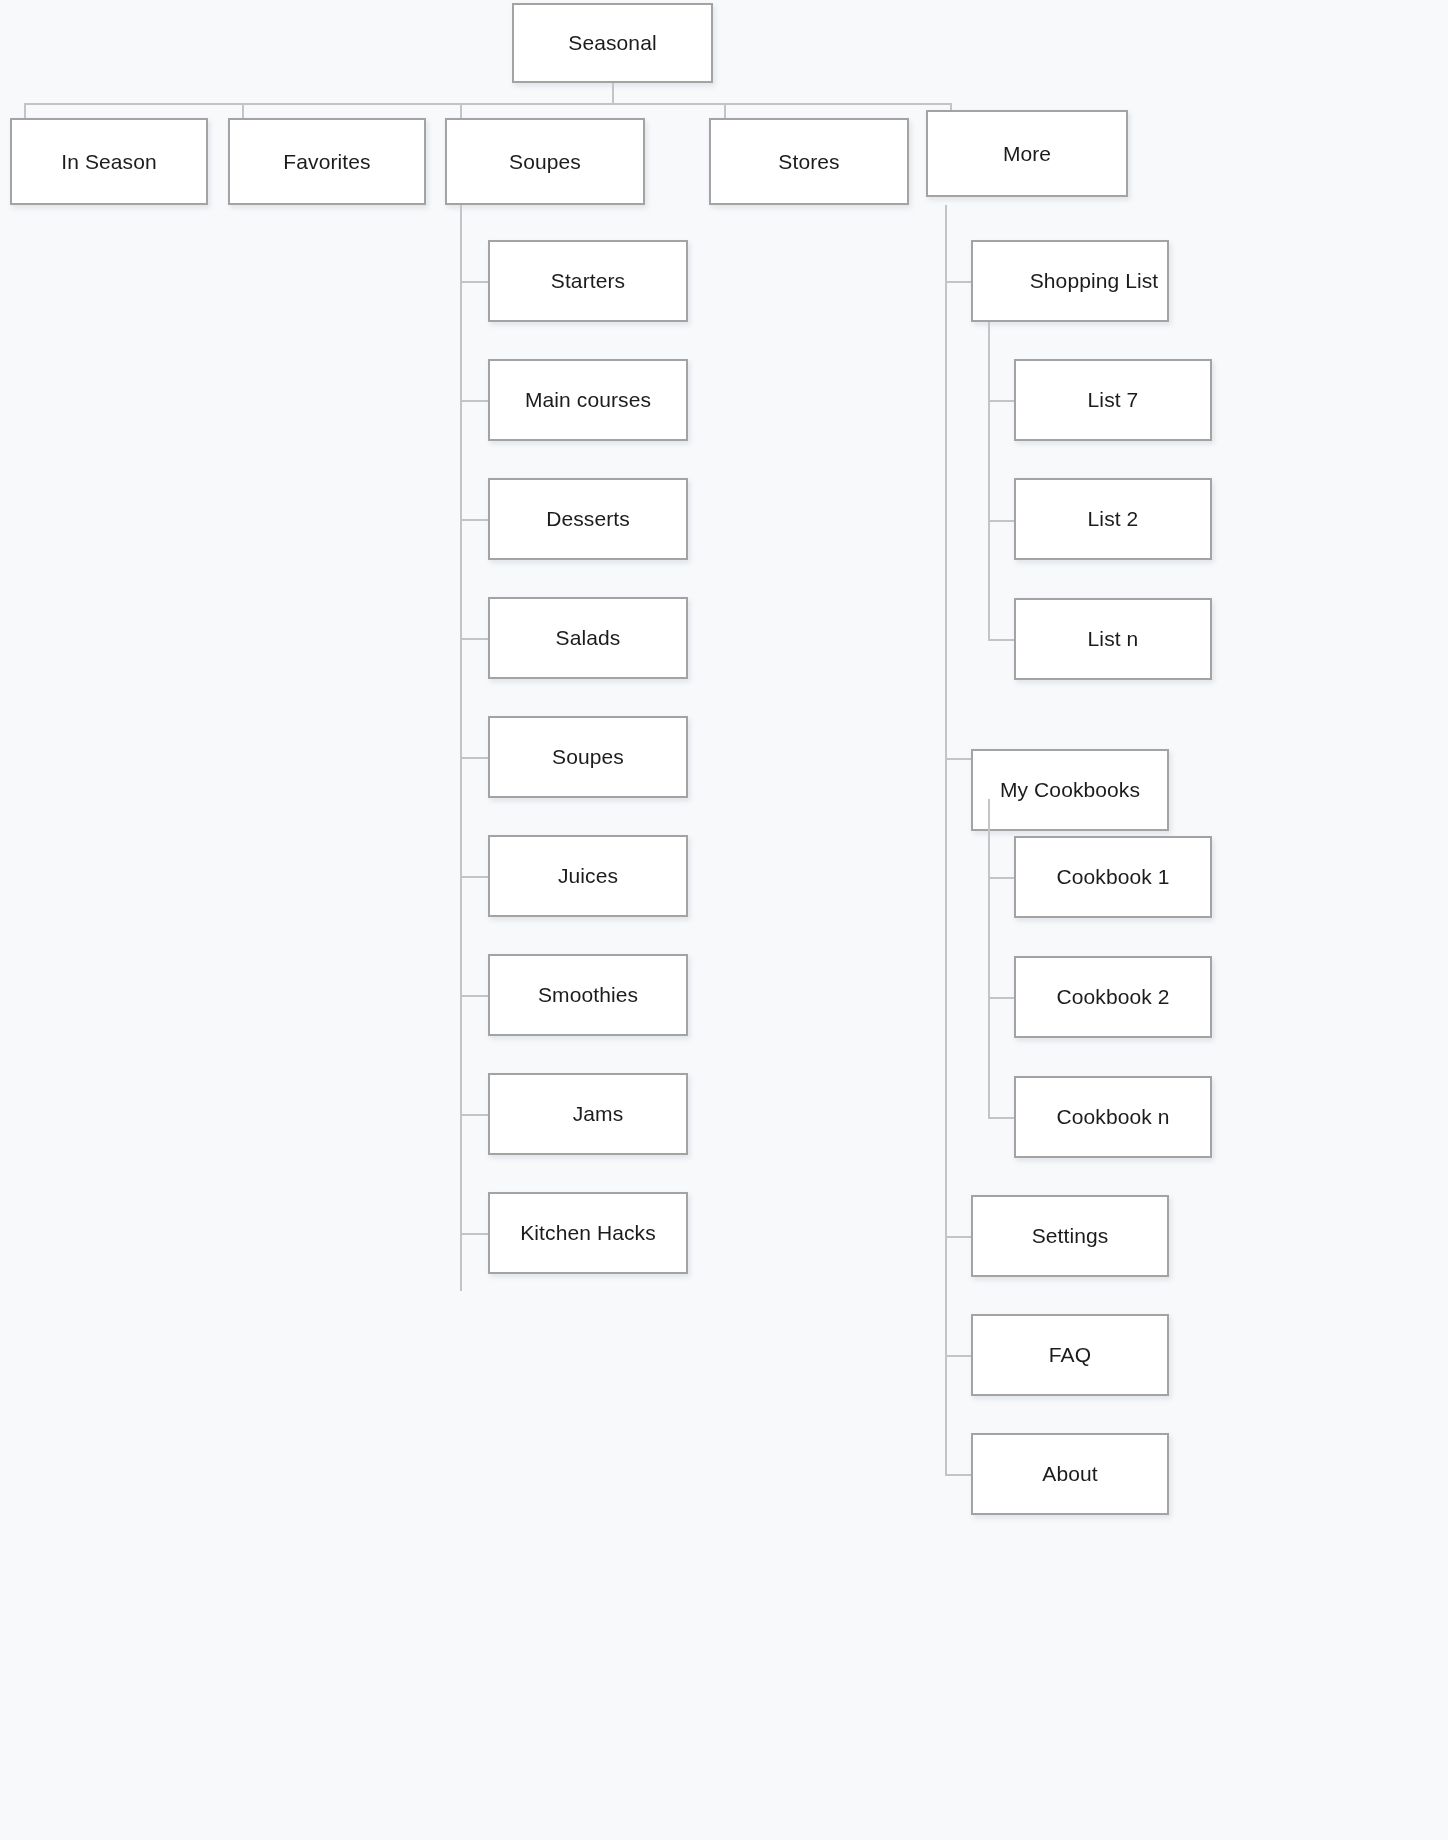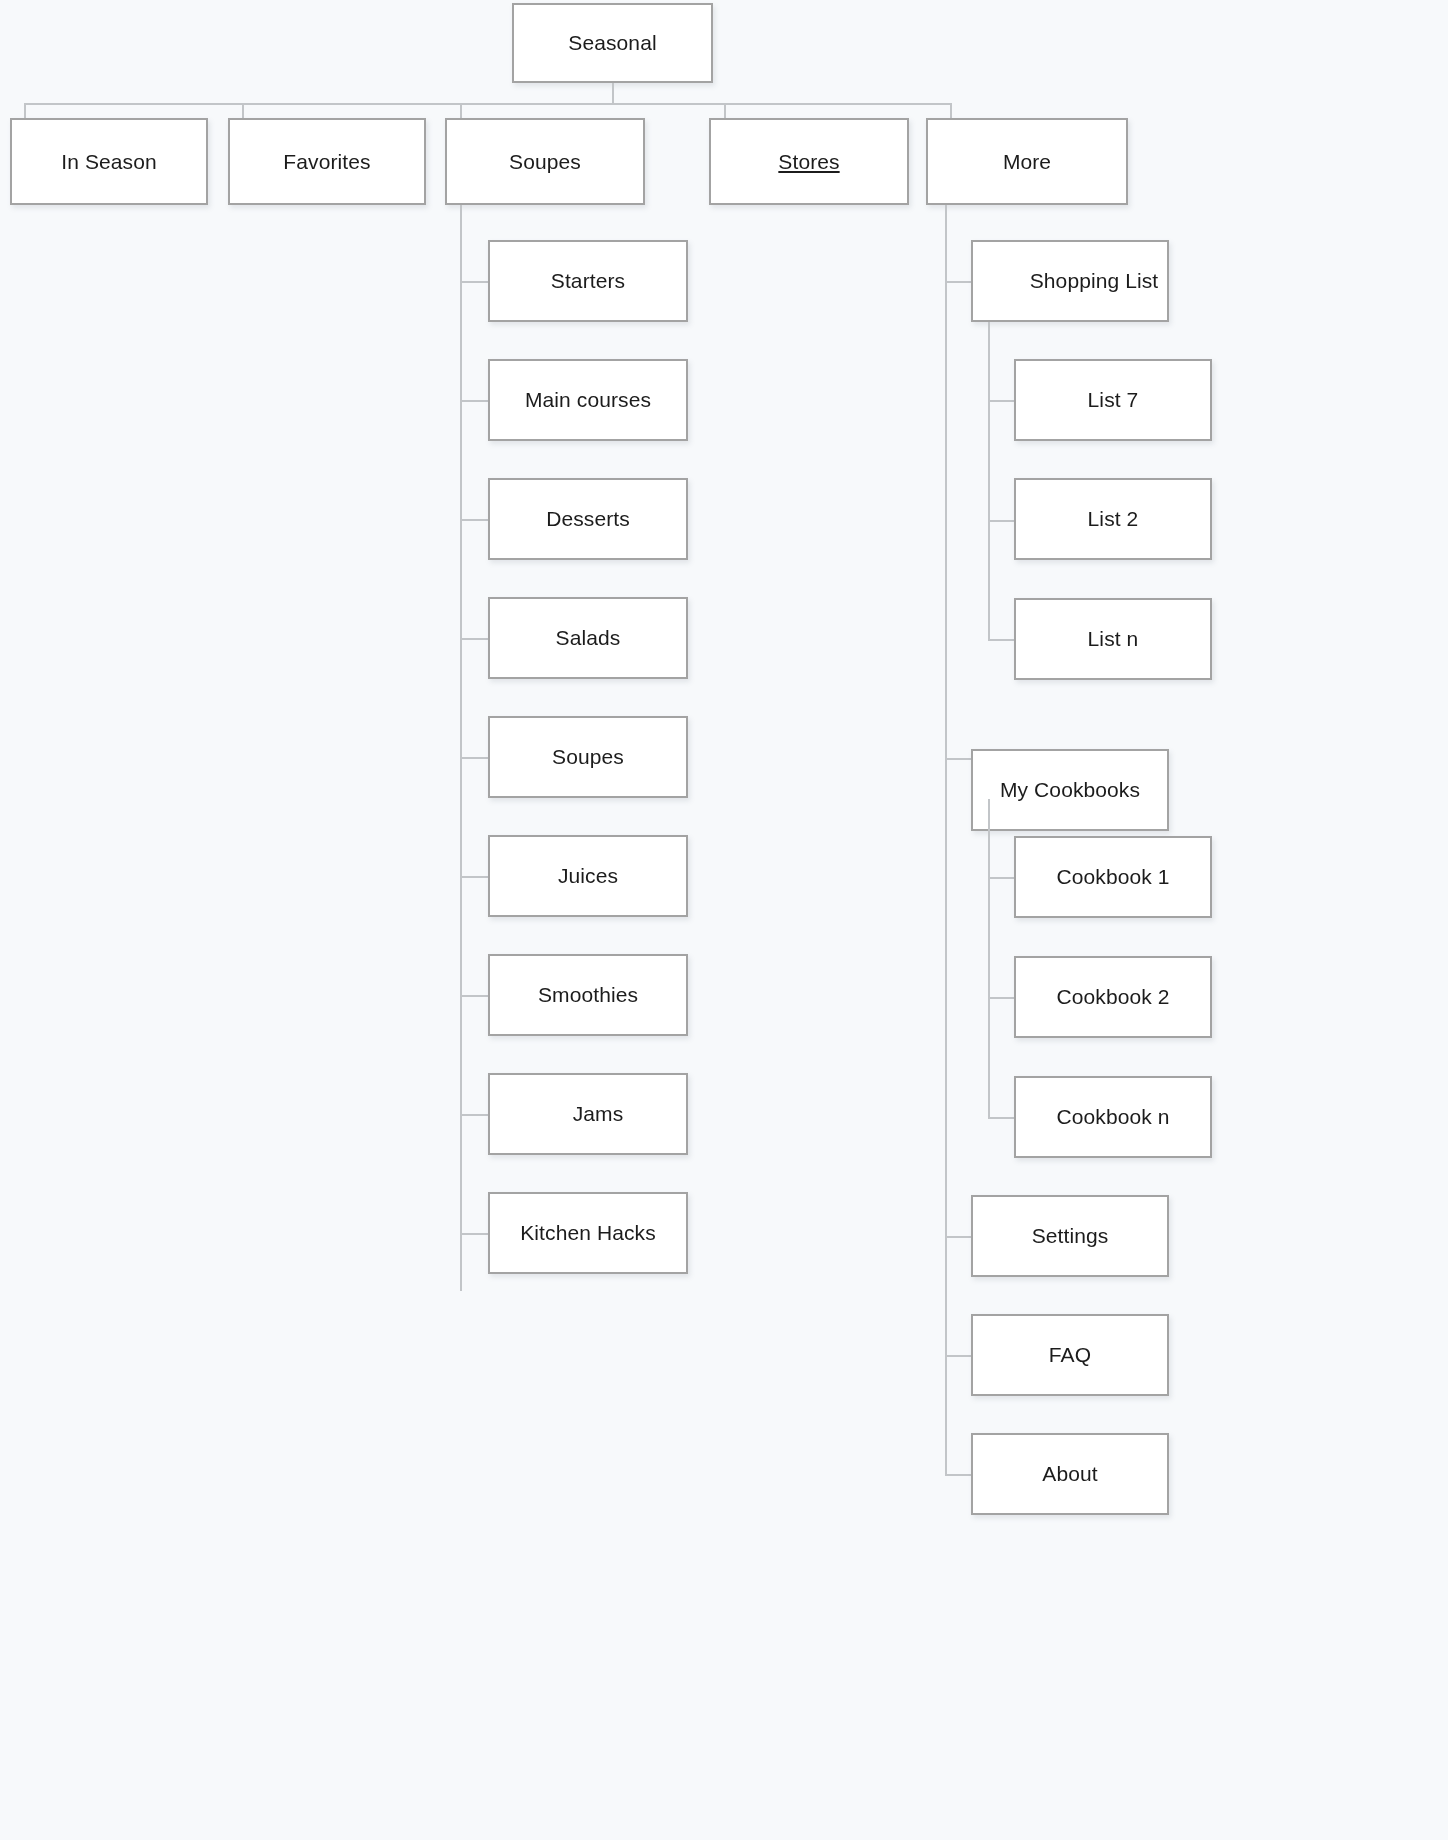--- a/index.html
+++ b/index.html
@@ -66,25 +66,25 @@
   </div>
 
   <div class="node" id="node-favorites" style="left:228px; top:118px; width:198px; height:87px;">
     <span>Favorites</span>
   </div>
 
   <div class="node" id="node-recipes" style="left:445px; top:118px; width:200px; height:87px;">
     <span>Soupes</span>
   </div>
 
-  <div class="node" id="node-stores" style="left:709px; top:118px; width:200px; height:87px;text-decoration:underline;">
+  <div class="node" id="node-stores" style="left:709px; top:118px; width:200px; height:87px;">
     <span>Stores</span>
   </div>
 
-  <div class="node" id="node-more" style="left:926px; top:118px; width:202px; height:87px;">
+  <div class="node" id="node-more" style="left:926px; top:110px; width:202px; height:87px;">
     <span>More</span>
   </div>
 
   <div class="conn v" style="left:460px; top:205px; height:1086px;"></div>
 
   <div class="conn h" style="left:460px; top:281px; width:29px;"></div>
   <div class="conn h" style="left:460px; top:400px; width:29px;"></div>
   <div class="conn h" style="left:460px; top:519px; width:29px;"></div>
   <div class="conn h" style="left:460px; top:638px; width:29px;"></div>
   <div class="conn h" style="left:460px; top:757px; width:29px;"></div>

